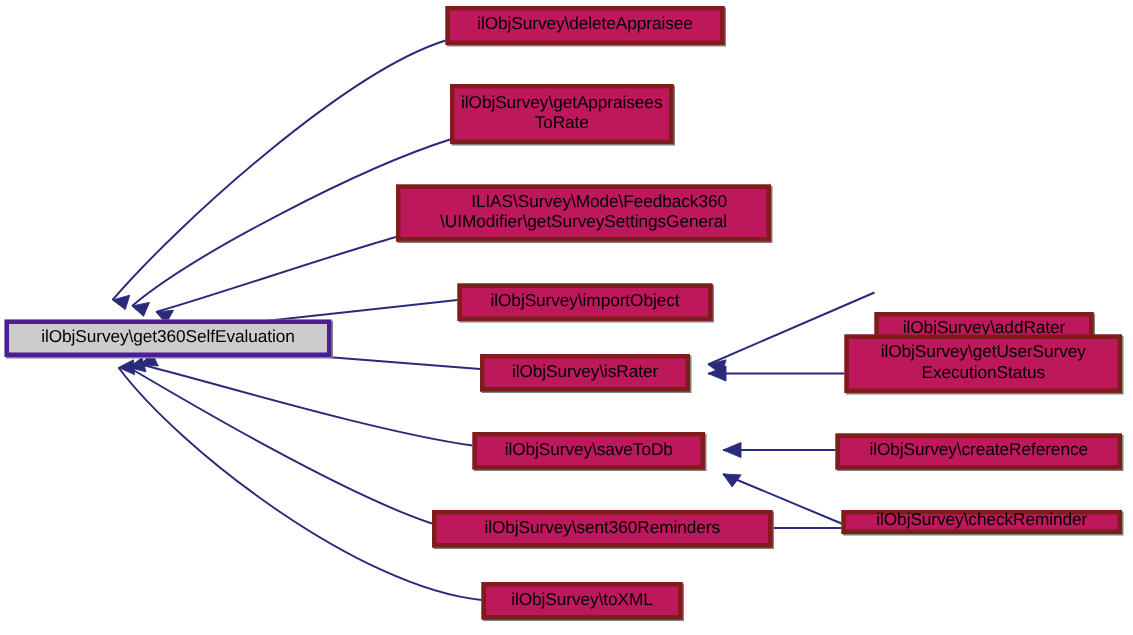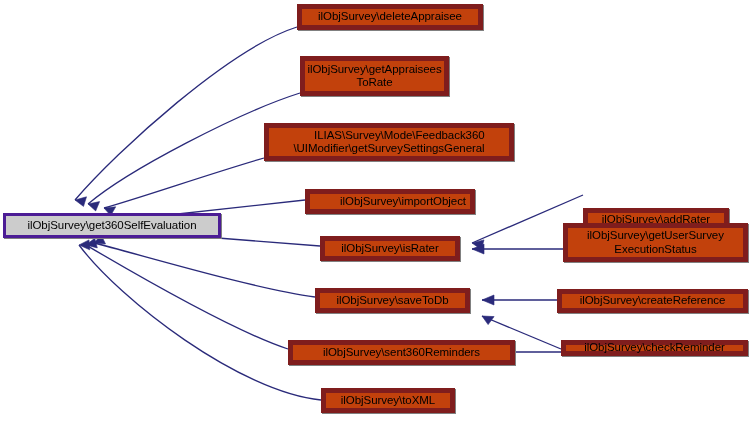--- a/index.html
+++ b/index.html
@@ -21,22 +21,22 @@
     position: absolute;
     left: 0;
     top: 0;
     width: 755px;
     height: 423px;
     pointer-events: none;
   }
   .node {
     position: absolute;
     box-sizing: border-box;
-    border: 5px solid #7f1d1d;
-    background: #c2410c;
+    border: 3px solid #7f1d1d;
+    background: #be185d;
     color: #000000;
     font-size: 11.5px;
     line-height: 13.5px;
     text-align: center;
     display: flex;
     align-items: center;
     justify-content: center;
     white-space: pre;
     letter-spacing: -0.05px;
     z-index: 2;
@@ -114,21 +114,21 @@
       </g>
     </svg>
 
   <div id="node-layer">
       <div class="node current" style="left: 3px; top: 213px; width: 218px; height: 25px;"><span class="node-label">ilObjSurvey\get360SelfEvaluation</span></div>
       <div class="node shadow" style="left: 297px; top: 4px; width: 186px; height: 26px;"><span class="node-label">ilObjSurvey\deleteAppraisee</span></div>
       <div class="node shadow" style="left: 300px; top: 56px; width: 149px; height: 40px;"><span class="node-label">ilObjSurvey\getAppraisees
 ToRate</span></div>
       <div class="node shadow" style="left: 264px; top: 123px; width: 250px; height: 38px; text-align: right;"><span class="node-label">ILIAS\Survey\Mode\Feedback360
 \UIModifier\getSurveySettingsGeneral</span></div>
-      <div class="node shadow" style="left: 305px; top: 189px; width: 170px; height: 25px; justify-content: flex-end;"><span class="node-label">ilObjSurvey\importObject</span></div>
+      <div class="node shadow" style="left: 305px; top: 189px; width: 170px; height: 25px;"><span class="node-label">ilObjSurvey\importObject</span></div>
       <div class="node shadow" style="left: 320px; top: 236px; width: 140px; height: 25px;"><span class="node-label">ilObjSurvey\isRater</span></div>
       <div class="node shadow" style="left: 583px; top: 172px; width: 146px; height: 23px; margin-top: 36px;"><span class="node-label">ilObjSurvey\addRater</span></div>
       <div class="node shadow" style="left: 563px; top: 223px; width: 185px; height: 39px;"><span class="node-label">ilObjSurvey\getUserSurvey
 ExecutionStatus</span></div>
       <div class="node shadow" style="left: 315px; top: 288px; width: 155px; height: 25px;"><span class="node-label">ilObjSurvey\saveToDb</span></div>
       <div class="node shadow" style="left: 557px; top: 289px; width: 191px; height: 24px;"><span class="node-label">ilObjSurvey\createReference</span></div>
       <div class="node shadow" style="left: 288px; top: 340px; width: 227px; height: 25px;"><span class="node-label">ilObjSurvey\sent360Reminders</span></div>
       <div class="node shadow" style="left: 561px; top: 340px; width: 187px; height: 16px;"><span class="node-label">ilObjSurvey\checkReminder</span></div>
       <div class="node shadow" style="left: 321px; top: 388px; width: 134px; height: 25px;"><span class="node-label">ilObjSurvey\toXML</span></div>
     </div>

